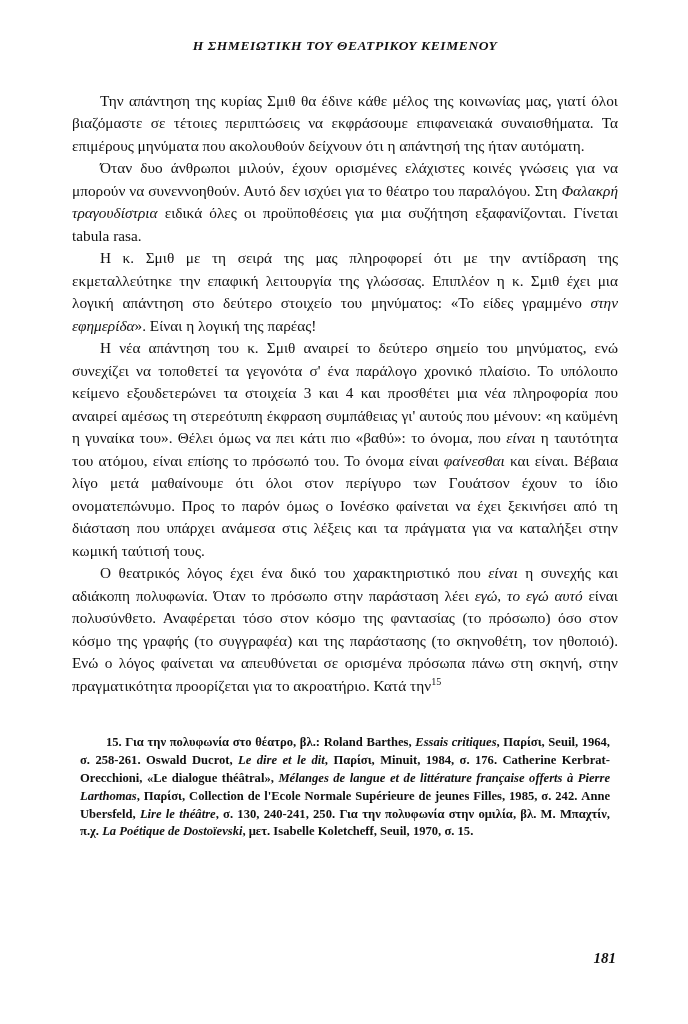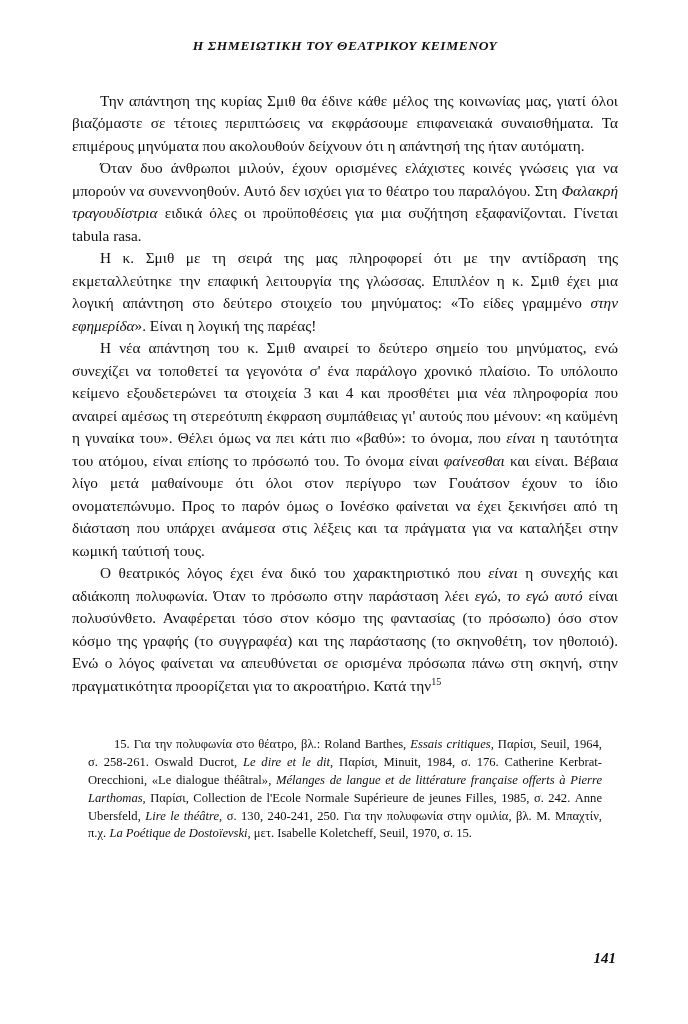--- a/index.html
+++ b/index.html
@@ -56,22 +56,23 @@
     height: 1px;
     width: 0;
   }
   .footnote {
     font-size: 12.6px;
     line-height: 1.42;
     text-align: justify;
     font-family: "Liberation Serif", serif;
   }
   .footnote p {
-    margin: 16px;
+    margin: 8px;
     text-indent: 26px;
+    font-weight: bold;
   }
   .folio {
     position: absolute;
     right: 72px;
     bottom: 42px;
     font-size: 15px;
     font-style: italic;
     font-weight: bold;
   }
 </style>
@@ -106,15 +107,15 @@
     </p>
 
   </div>
 
   <div class="footnote-sep"></div>
 
   <div class="footnote">
     <p>15. Για την πολυφωνία στο θέατρο, βλ.: Roland Barthes, <span class="it">Essais critiques</span>, Παρίσι, Seuil, 1964, σ. 258-261. Oswald Ducrot, <span class="it">Le dire et le dit</span>, Παρίσι, Minuit, 1984, σ. 176. Catherine Kerbrat-Orecchioni, «Le dialogue théâtral», <span class="it">Mélanges de langue et de littérature française offerts à Pierre Larthomas</span>, Παρίσι, Collection de l'Ecole Normale Supérieure de jeunes Filles, 1985, σ. 242. Anne Ubersfeld, <span class="it">Lire le théâtre</span>, σ. 130, 240-241, 250. Για την πολυφωνία στην ομιλία, βλ. Μ. Μπαχτίν, π.χ. <span class="it">La Poétique de Dostoïevski</span>, μετ. Isabelle Koletcheff, Seuil, 1970, σ. 15.</p>
   </div>
 
-  <div class="folio">141</div>
+  <div class="folio">181</div>
 
 </div>
 
 </body></html>

